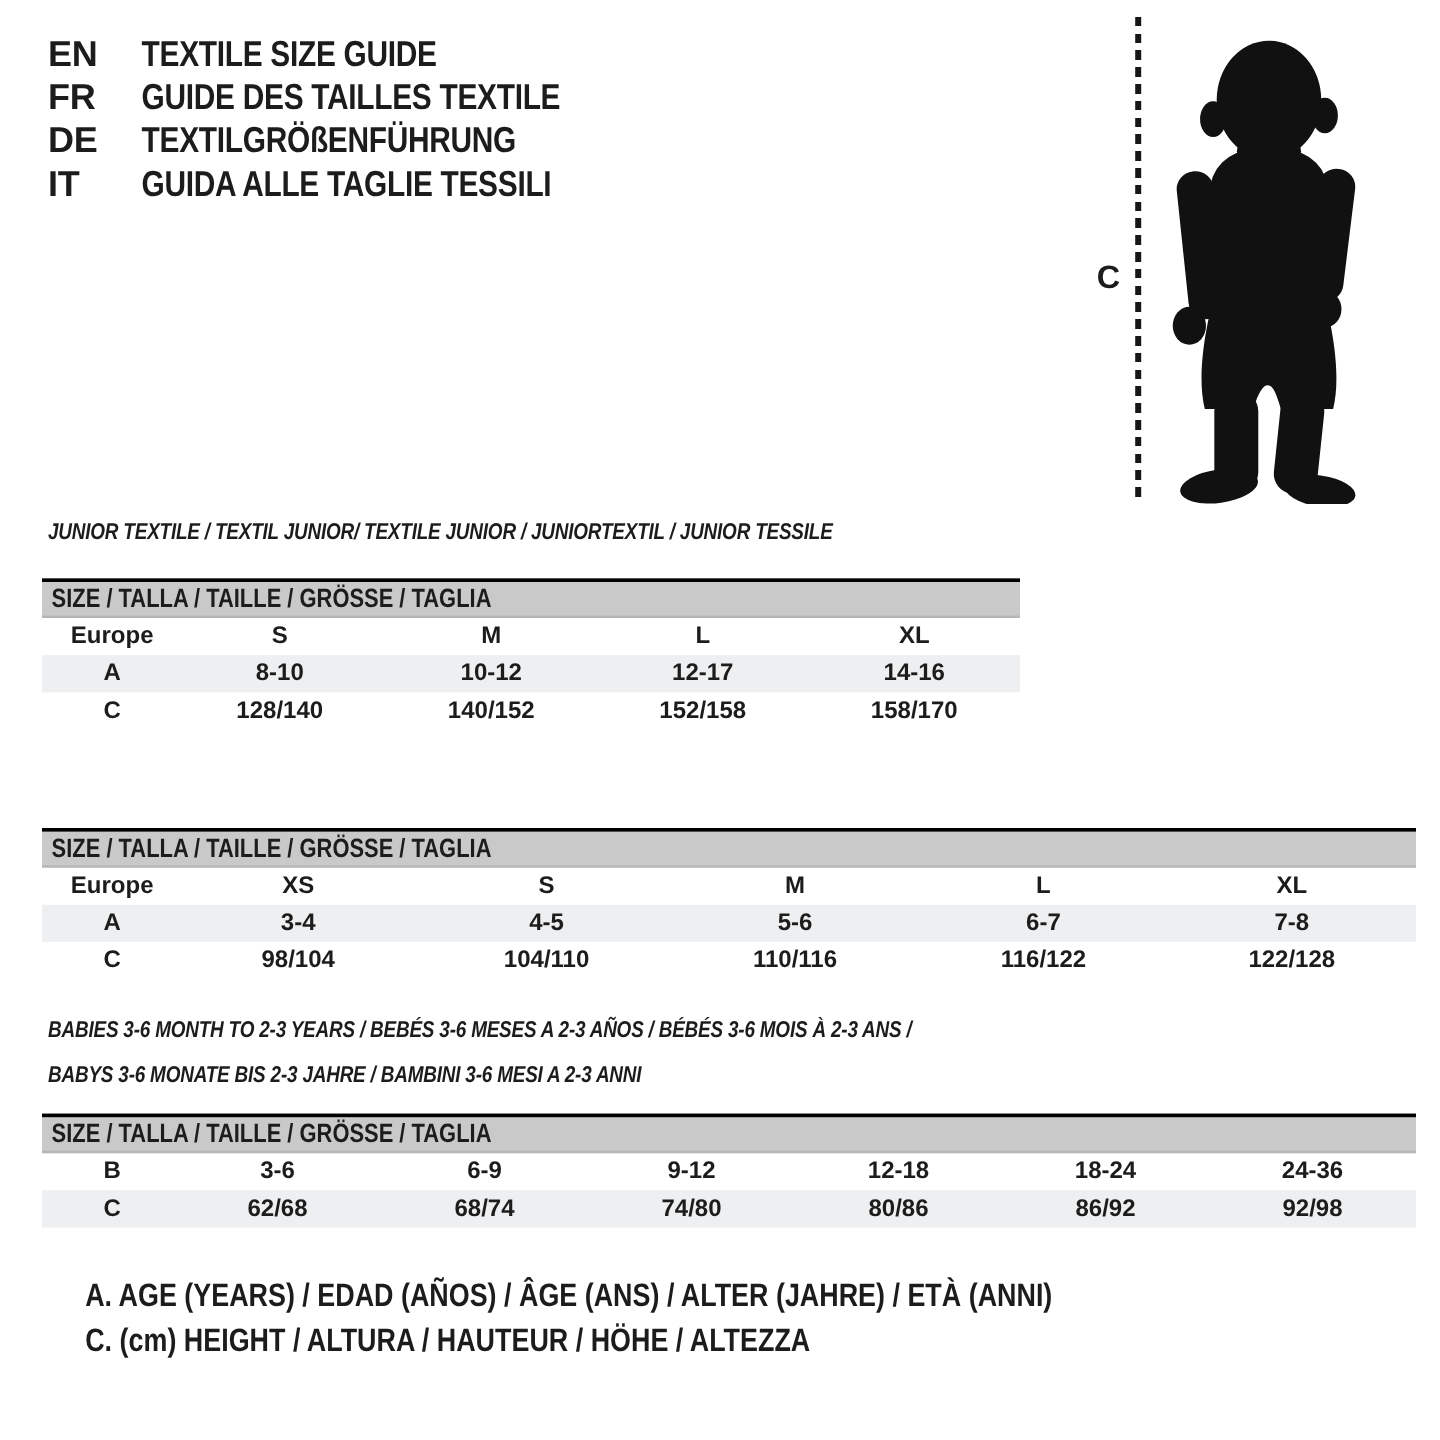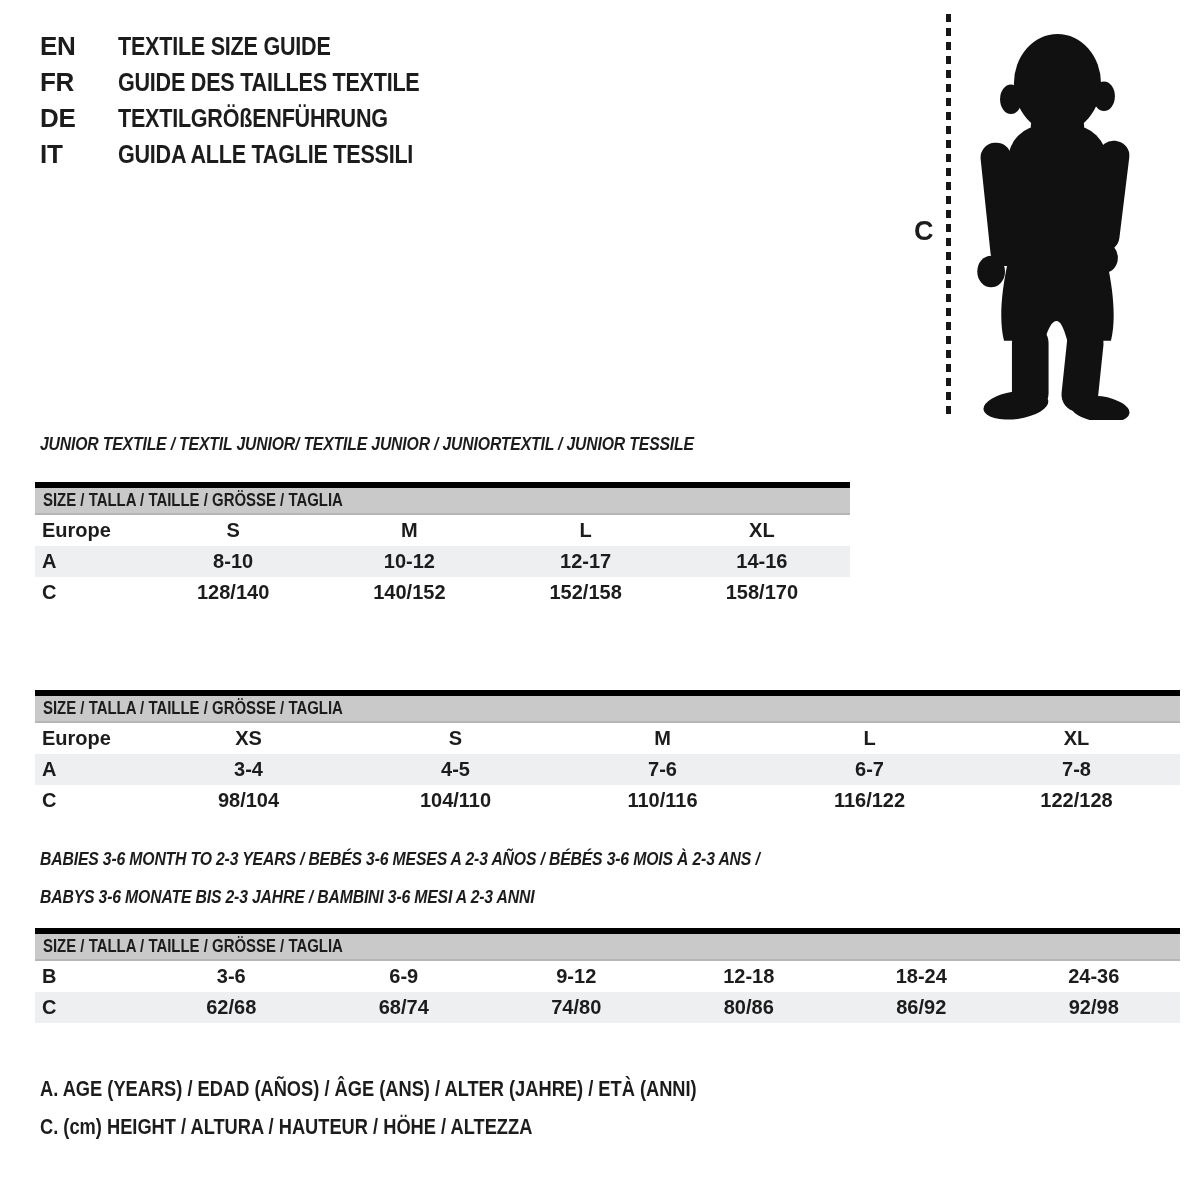--- a/index.html
+++ b/index.html
@@ -5,21 +5,21 @@
   html,body{margin:0;padding:0;background:#ffffff;}
   #canvas{
     position:relative;width:1200px;height:1200px;background:#fff;overflow:hidden;
     font-family:"Liberation Sans","DejaVu Sans",sans-serif;
     font-weight:700;color:var(--ink,#1c1c1c);
     -webkit-font-smoothing:antialiased;
   }
   .cx{display:inline-block;transform:scaleX(0.83);transform-origin:0 50%;white-space:nowrap;}
   
   .langs{position:absolute;left:40px;top:28px;}
-  .lang{display:flex;align-items:center;height:36px;font-size:26px;letter-spacing:-0.3px;}
+  .lang{display:flex;align-items:center;height:36px;font-size:30px;letter-spacing:-0.3px;}
   .code{width:78px;}
   
   .dashline{
     position:absolute;left:946px;top:14px;width:5px;height:402px;
     background:repeating-linear-gradient(to bottom,#161616 0 8px,transparent 8px 14px);
   }
   .cmark{position:absolute;left:914px;top:216px;font-size:27px;}
   .baby{position:absolute;left:956px;top:24px;width:198px;height:396px;}
   
   .title{position:absolute;left:40px;font-size:19px;white-space:nowrap;letter-spacing:-0.2px;font-style:italic;}
@@ -28,30 +28,30 @@
   .t3a{top:848px;}
   .t3b{top:886px;}
   .subsc{font-size:0.6em;vertical-align:-0.2em;}
   
   .tbl{position:absolute;left:35px;}
   .tbl1{top:482px;width:815px;}
   .tbl2{top:690px;width:1145px;}
   .tbl3{top:928px;width:1145px;}
   .bar{
     height:33px;background:var(--bar,#c9c9c9);
-    border-top:6px solid #000000;border-bottom:2px solid #b6b6b6;box-sizing:border-box;
-    display:flex;align-items:center;padding-left:8px;font-size:18px;
+    border-top:3px solid #000000;border-bottom:2px solid #b6b6b6;box-sizing:border-box;
+    display:flex;align-items:center;padding-left:8px;font-size:22px;
   }
   .row{height:31px;display:flex;align-items:center;font-size:20px;}
   .stripe{background:var(--stripe,#eeeff0);}
-  .lbl{width:110px;padding-left:7px;box-sizing:border-box;text-align:left;}
+  .lbl{width:110px;padding-left:7px;box-sizing:border-box;text-align:center;}
   .val{flex:1;text-align:center;}
   
   .legend{position:absolute;left:40px;top:1064px;}
-  .leg{height:38px;display:flex;align-items:flex-end;font-size:22px;}
+  .leg{height:38px;display:flex;align-items:flex-start;font-size:27px;margin-left:31px;}
 </style>
 </head>
 <body>
 
 <div id="canvas">
 
   <header class="langs">
     <div class="lang">
       <span class="code">EN</span>
       <span class="cx">TEXTILE SIZE GUIDE</span>
@@ -130,21 +130,21 @@
       <span class="val">XS</span>
       <span class="val">S</span>
       <span class="val">M</span>
       <span class="val">L</span>
       <span class="val">XL</span>
     </div>
     <div class="row stripe">
       <span class="lbl">A</span>
       <span class="val">3-4</span>
       <span class="val">4-5</span>
-      <span class="val">7-6</span>
+      <span class="val">5-6</span>
       <span class="val">6-7</span>
       <span class="val">7-8</span>
     </div>
     <div class="row">
       <span class="lbl">C</span>
       <span class="val">98/104</span>
       <span class="val">104/110</span>
       <span class="val">110/116</span>
       <span class="val">116/122</span>
       <span class="val">122/128</span>

